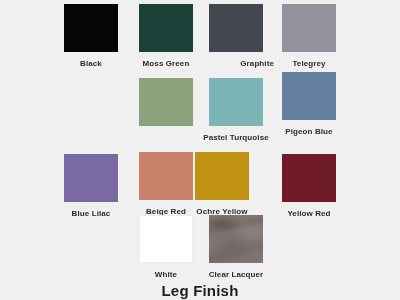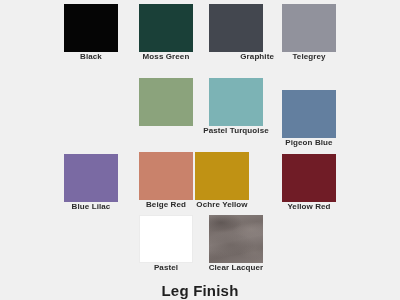--- a/index.html
+++ b/index.html
@@ -38,21 +38,21 @@
     box-sizing: border-box;
   }
 
   
   .swatch-chip.has-outline {
     border: 1px solid #ebebeb;
   }
 
   .swatch-label {
     display: block;
-    margin-top: 0;
+    margin-top: 7px;
     font-size: 8px;
     font-weight: bold;
     color: #2b2b2b;
     line-height: 10px;
     letter-spacing: 0.1px;
     white-space: nowrap;
   }
 
   
   .swatch-chip.texture-lacquer {
@@ -102,21 +102,21 @@
       <div class="swatch-chip" style="background: rgb(145, 146, 156);"></div>
       <span class="swatch-label">Telegrey</span>
     </div>
     <div class="swatch-cell" style="left: 128px; top: 78px;">
       <div class="swatch-chip" style="background: rgb(139, 163, 124);"></div>
     </div>
     <div class="swatch-cell" style="left: 198px; top: 78px;">
       <div class="swatch-chip" style="background: rgb(124, 179, 181);"></div>
       <span class="swatch-label">Pastel Turquoise</span>
     </div>
-    <div class="swatch-cell" style="left: 271px; top: 90px;">
+    <div class="swatch-cell" style="left: 271px; top: 72px;">
       <div class="swatch-chip" style="background: rgb(99, 127, 159);"></div>
       <span class="swatch-label">Pigeon Blue</span>
     </div>
     <div class="swatch-cell" style="left: 53px; top: 154px;">
       <div class="swatch-chip" style="background: rgb(122, 106, 163);"></div>
       <span class="swatch-label">Blue Lilac</span>
     </div>
     <div class="swatch-cell" style="left: 128px; top: 152px;">
       <div class="swatch-chip" style="background: rgb(201, 130, 107);"></div>
       <span class="swatch-label">Beige Red</span>
@@ -124,21 +124,21 @@
     <div class="swatch-cell" style="left: 184px; top: 152px;">
       <div class="swatch-chip" style="background: rgb(192, 146, 20);"></div>
       <span class="swatch-label">Ochre Yellow</span>
     </div>
     <div class="swatch-cell" style="left: 271px; top: 154px;">
       <div class="swatch-chip" style="background: rgb(112, 28, 38);"></div>
       <span class="swatch-label">Yellow Red</span>
     </div>
     <div class="swatch-cell" style="left: 128px; top: 215px;">
       <div class="swatch-chip has-outline" style="background: rgb(255, 255, 255);"></div>
-      <span class="swatch-label">Pastel</span>
+      <span class="swatch-label">White</span>
     </div>
     <div class="swatch-cell" style="left: 198px; top: 215px;">
       <div class="swatch-chip texture-lacquer"></div>
       <span class="swatch-label">Clear Lacquer</span>
     </div>
   </div>
 
 <div id="caption" style="top: 282px;">Leg Finish</div>
 
 </body></html>

